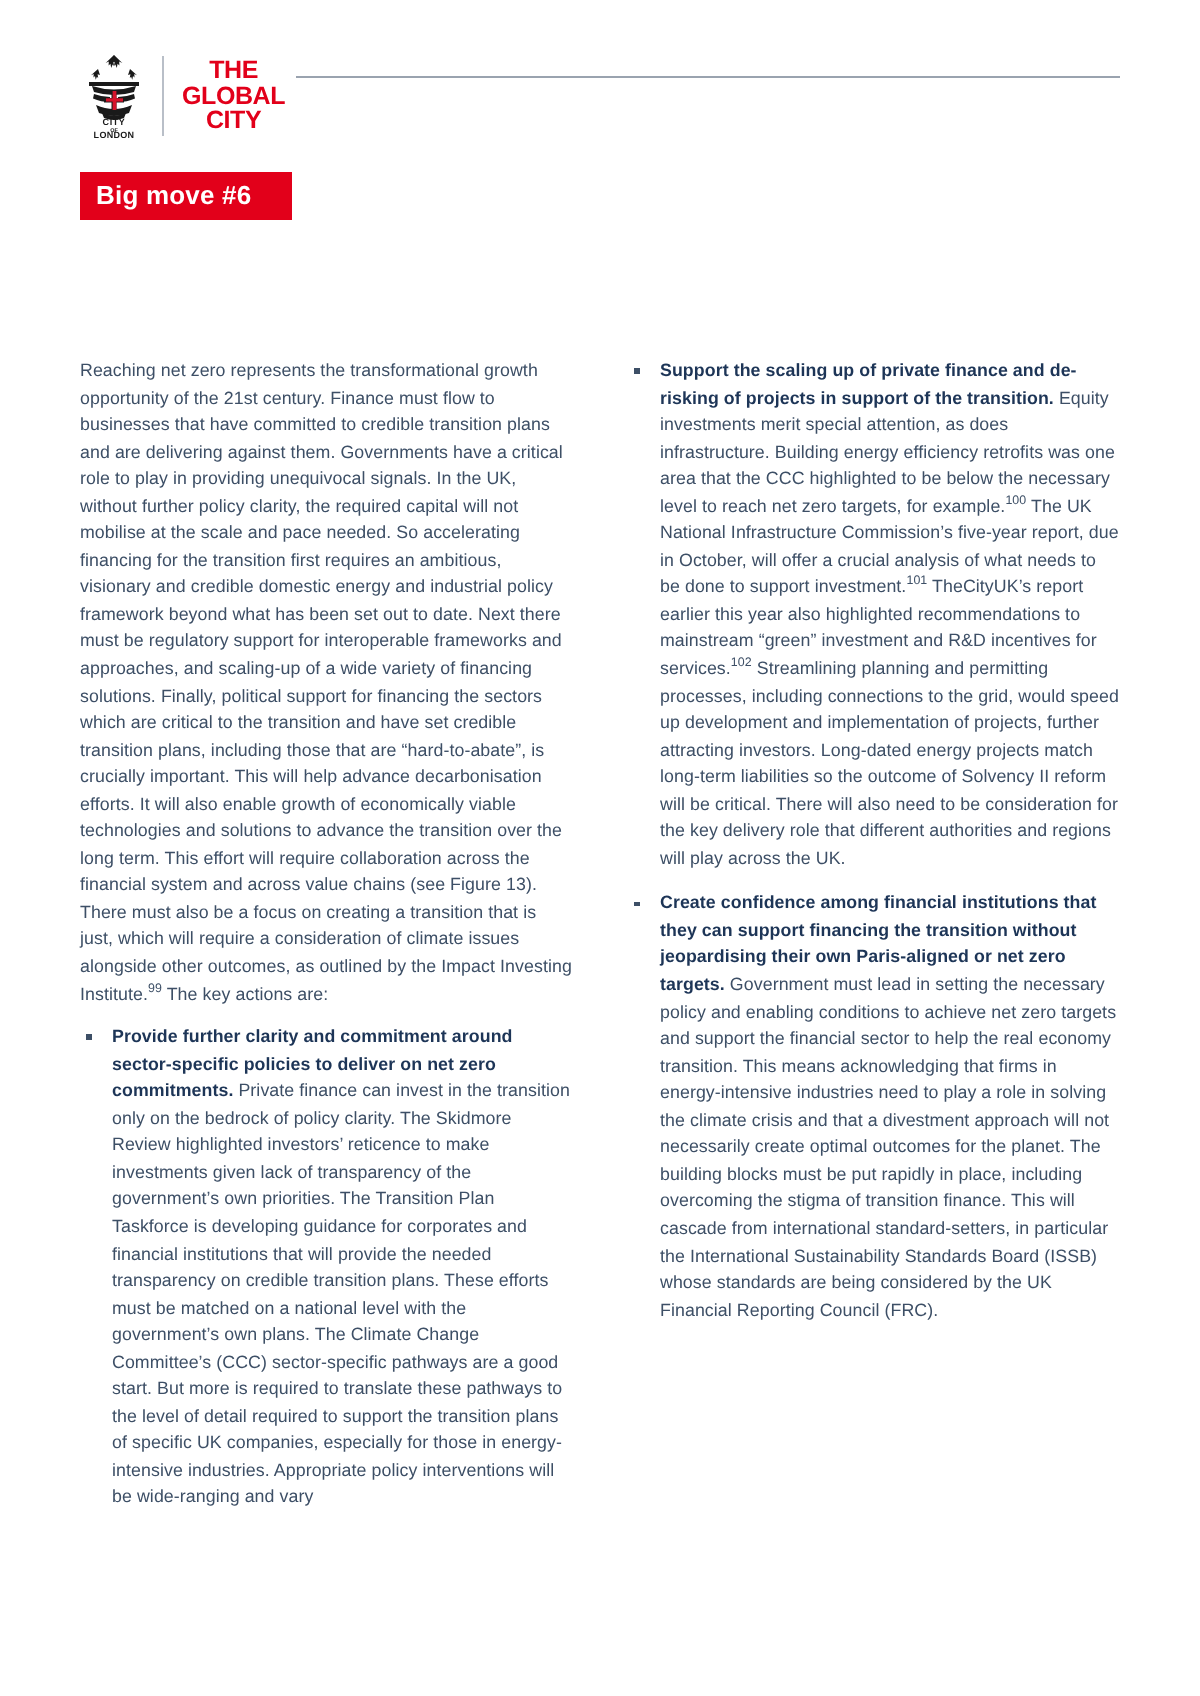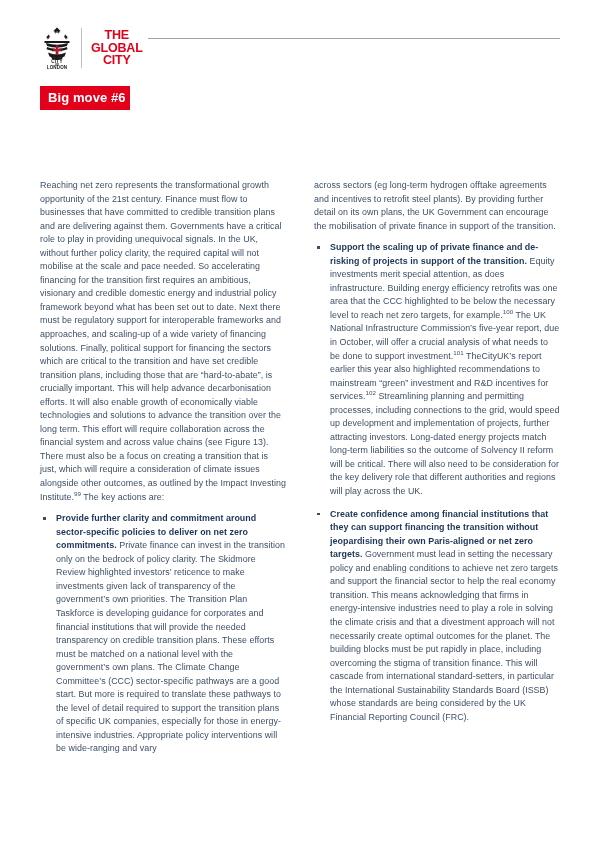--- a/index.html
+++ b/index.html
@@ -74,21 +74,21 @@
   
   .badge {
     position: absolute;
     left: 40px;
     top: 86px;
     background: #e2001a;
     color: #ffffff;
     font-weight: bold;
     font-size: 13px;
     line-height: 13px;
-    padding: 5px 4px 6px 8px;
+    padding: 5px 20px 6px 8px;
     letter-spacing: 0.1px;
   }
   .page-title {
     position: absolute;
     left: 40px;
     top: 113px;
     width: 430px;
     color: #1d3557;
     font-weight: bold;
     font-size: 21.5px;
@@ -201,21 +201,20 @@
 
       <ul class="bullets">
         <li>
           <span class="dot"></span>
           <span class="lead">Provide further clarity and commitment around sector-specific policies to deliver on net zero commitments.</span><span> Private finance can invest in the transition only on the bedrock of policy clarity. The Skidmore Review highlighted investors’ reticence to make investments given lack of transparency of the government’s own priorities. The Transition Plan Taskforce is developing guidance for corporates and financial institutions that will provide the needed transparency on credible transition plans. These efforts must be matched on a national level with the government’s own plans. The Climate Change Committee’s (CCC) sector-specific pathways are a good start. But more is required to translate these pathways to the level of detail required to support the transition plans of specific UK companies, especially for those in energy-intensive industries. Appropriate policy interventions will be wide-ranging and vary</span>
         </li>
       </ul>
     </div>
 
     <div class="col">
-      <p class="body">across sectors (eg long-term hydrogen offtake agreements and incentives to retrofit steel plants). By providing further detail on its own plans, the UK Government can encourage the mobilisation of private finance in support of the transition.</p>
 
       <ul class="bullets">
         <li>
           <span class="dot"></span>
           <span class="lead">Support the scaling up of private finance and de-risking of projects in support of the transition.</span><span> Equity investments merit special attention, as does infrastructure. Building energy efficiency retrofits was one area that the CCC highlighted to be below the necessary level to reach net zero targets, for example.</span><sup>100</sup><span> The UK National Infrastructure Commission’s five-year report, due in October, will offer a crucial analysis of what needs to be done to support investment.</span><sup>101</sup><span> TheCityUK’s report earlier this year also highlighted recommendations to mainstream “green” investment and R&amp;D incentives for services.</span><sup>102</sup><span> Streamlining planning and permitting processes, including connections to the grid, would speed up development and implementation of projects, further attracting investors. Long-dated energy projects match long-term liabilities so the outcome of Solvency II reform will be critical. There will also need to be consideration for the key delivery role that different authorities and regions will play across the UK.</span>
         </li>
         <li>
           <span class="dot"></span>
           <span class="lead">Create confidence among financial institutions that they can support financing the transition without jeopardising their own Paris-aligned or net zero targets.</span><span> Government must lead in setting the necessary policy and enabling conditions to achieve net zero targets and support the financial sector to help the real economy transition. This means acknowledging that firms in energy-intensive industries need to play a role in solving the climate crisis and that a divestment approach will not necessarily create optimal outcomes for the planet. The building blocks must be put rapidly in place, including overcoming the stigma of transition finance. This will cascade from international standard-setters, in particular the International Sustainability Standards Board (ISSB) whose standards are being considered by the UK Financial Reporting Council (FRC).</span>
         </li>

